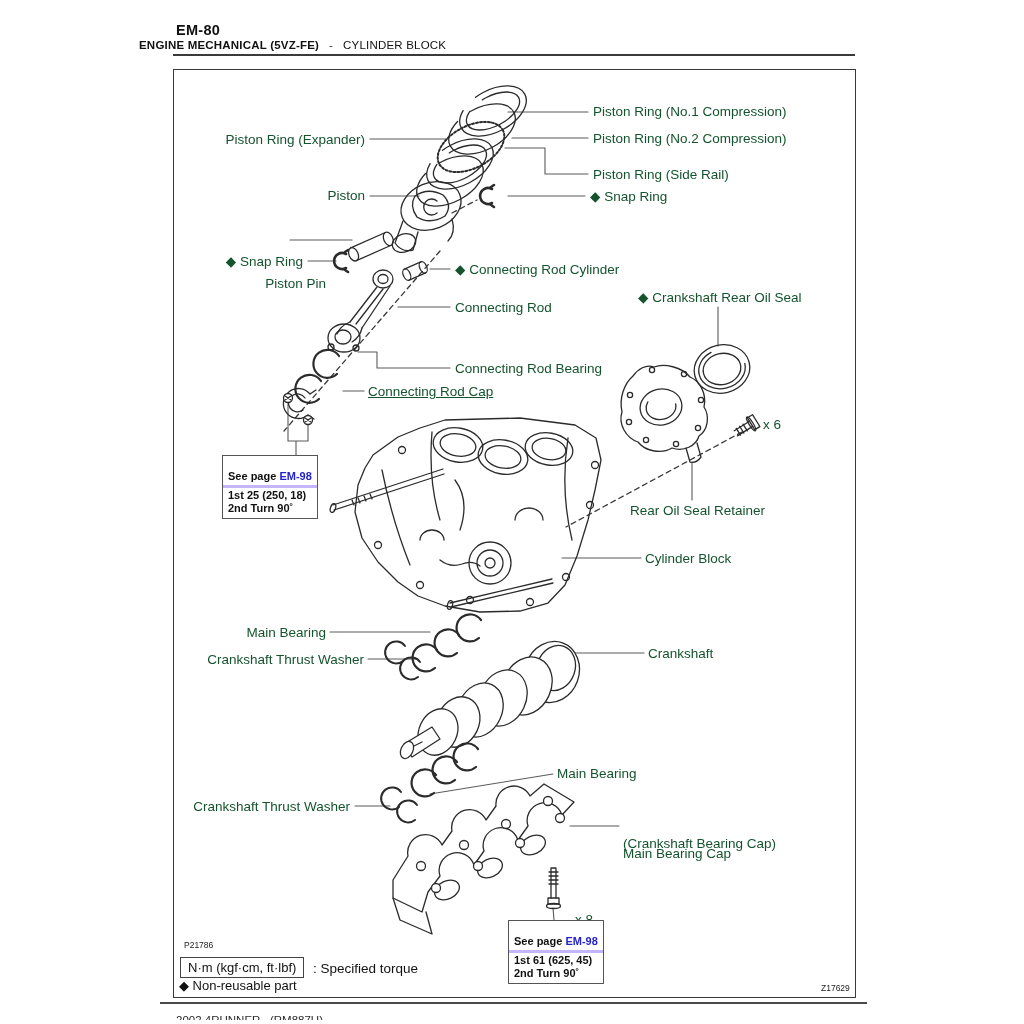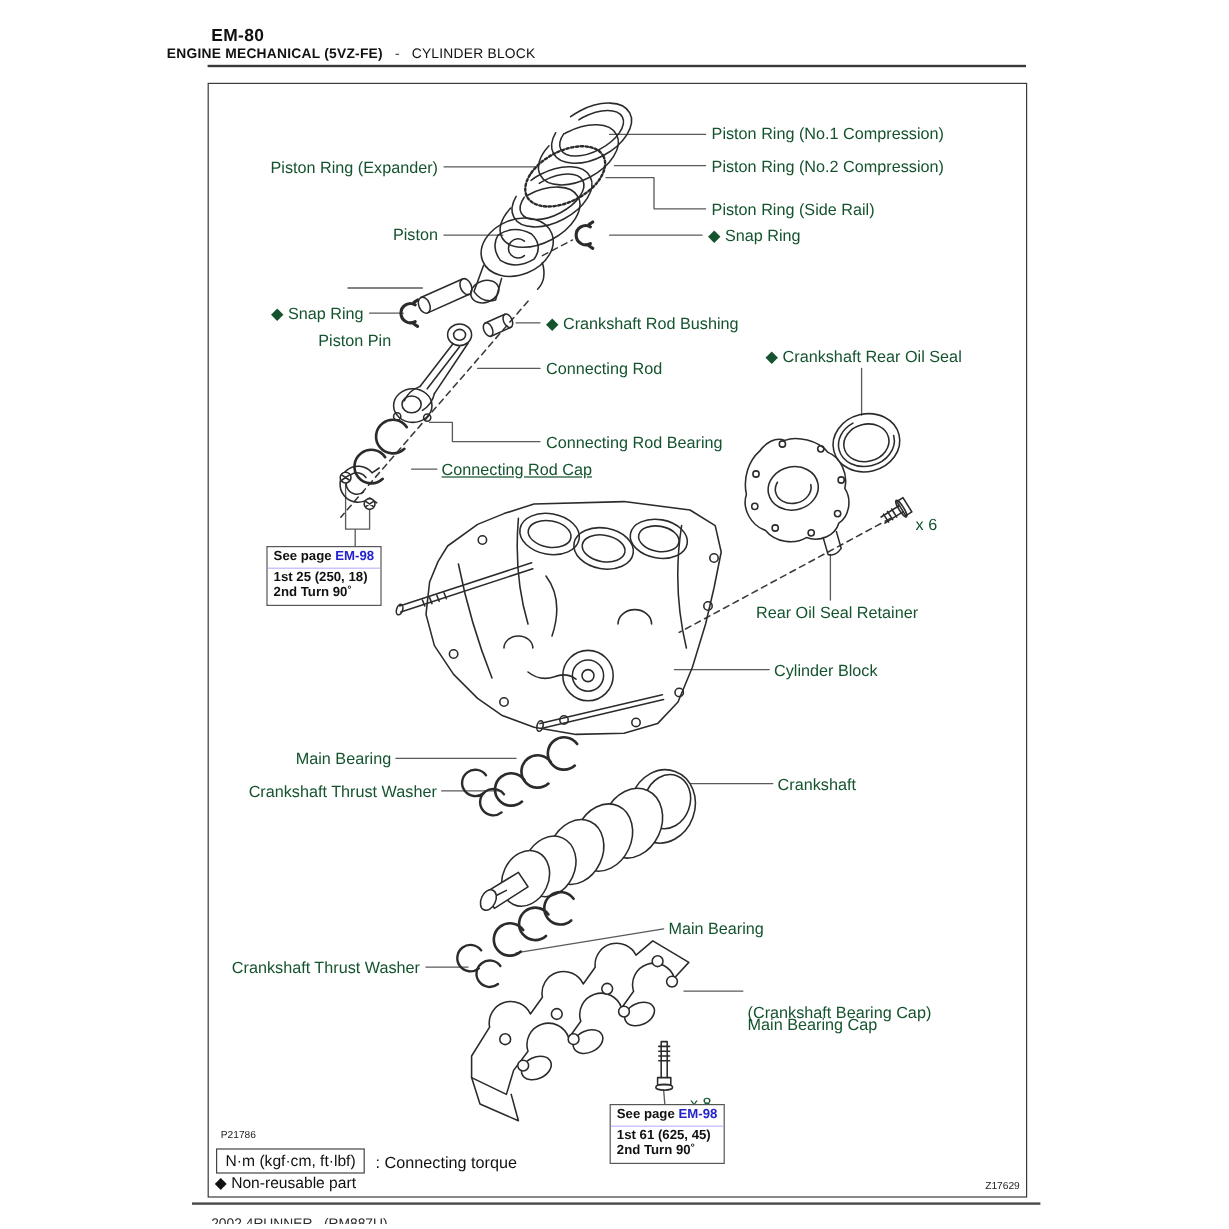--- a/index.html
+++ b/index.html
@@ -8,21 +8,21 @@
   svg{position:absolute;left:0;top:0;}
   .lbl{position:absolute;font-size:13.5px;line-height:15px;color:#14532d;white-space:nowrap;z-index:5;}
   .pagenum{position:absolute;left:176px;top:22px;font-size:14.5px;font-weight:bold;letter-spacing:.3px;}
   .hdr{position:absolute;left:139px;top:39px;width:683px;text-align:left;font-size:11.5px;letter-spacing:.2px;}
   .hdr b{font-weight:bold;}
   .hdr .sep{margin:0 10px;color:#333;}
   .hdr-line{position:absolute;left:173px;top:54px;width:682px;height:2px;background:#3a3a3a;}
   .frame{position:absolute;left:173px;top:69px;width:681px;height:927px;border:1.6px solid #3a3a3a;}
   .tq-box{position:absolute;z-index:6;background:#fff;border:1.2px solid #555;
           font-size:11px;font-weight:bold;line-height:13.5px;padding:2px 5px;white-space:nowrap;}
-  .tq-box .row1{border-bottom:1px solid #c4b5fd;margin:0 -5px 1px;padding:0 5px 1px;}
+  .tq-box .row1{border-bottom:3px solid #c4b5fd;margin:12px -5px 1px;padding:0 5px 1px;}
   .link{color:#2323cc;font-weight:bold;}
   .nm-box{position:absolute;left:180px;top:957px;z-index:6;border:1.3px solid #444;background:#fff;
           font-size:13px;line-height:15px;padding:2px 7px;white-space:nowrap;}
   .nm-note{position:absolute;left:313px;top:961px;font-size:13.5px;white-space:nowrap;z-index:6;}
   .nonreuse{position:absolute;left:179px;top:978px;font-size:13px;white-space:nowrap;z-index:6;}
   .figcode{position:absolute;font-size:8.5px;color:#222;z-index:6;}
   .footer-line{position:absolute;left:160px;top:1002px;width:707px;height:1.5px;background:#4a4a4a;}
   .footer-text{position:absolute;left:176px;top:1014px;font-size:11.5px;color:#2a2a2a;white-space:pre;}
 </style>
 </head>
@@ -256,26 +256,26 @@
   </svg>
 
   <div class="lbl" style="left:593px;top:104px;">Piston Ring (No.1 Compression)</div>
   <div class="lbl" style="right:659px;top:132px;">Piston Ring (Expander)</div>
   <div class="lbl" style="left:593px;top:131px;">Piston Ring (No.2 Compression)</div>
   <div class="lbl" style="left:593px;top:167px;">Piston Ring (Side Rail)</div>
   <div class="lbl" style="right:659px;top:188px;">Piston</div>
   <div class="lbl" style="left:590px;top:189px;">◆ Snap Ring</div>
   <div class="lbl" style="right:698px;top:232px;margin-top:44px;">Piston Pin</div>
   <div class="lbl" style="right:721px;top:254px;">◆ Snap Ring</div>
-  <div class="lbl" style="left:455px;top:262px;">◆ Crankshaft Rod Bushing</div>
+  <div class="lbl" style="left:455px;top:262px;">◆ Connecting Rod Cylinder</div>
   <div class="lbl" style="left:455px;top:300px;">Connecting Rod</div>
   <div class="lbl" style="left:638px;top:290px;">◆ Crankshaft Rear Oil Seal</div>
   <div class="lbl" style="left:455px;top:361px;text-align:right;">Connecting Rod Bearing</div>
   <div class="lbl" style="left:368px;top:384px;text-decoration:underline;">Connecting Rod Cap</div>
-  <div class="lbl" style="left:763px;top:430px;">x 6</div>
+  <div class="lbl" style="left:763px;top:417px;">x 6</div>
   <div class="lbl" style="left:630px;top:503px;">Rear Oil Seal Retainer</div>
   <div class="lbl" style="left:645px;top:551px;">Cylinder Block</div>
   <div class="lbl" style="right:698px;top:625px;">Main Bearing</div>
   <div class="lbl" style="right:660px;top:652px;">Crankshaft Thrust Washer</div>
   <div class="lbl" style="left:648px;top:646px;">Crankshaft</div>
   <div class="lbl" style="left:557px;top:766px;">Main Bearing</div>
   <div class="lbl" style="right:674px;top:799px;">Crankshaft Thrust Washer</div>
   <div class="lbl" style="left:623px;top:846px;">Main Bearing Cap</div>
   <div class="lbl" style="left:623px;top:836px;">(Crankshaft Bearing Cap)</div>
   <div class="lbl" style="left:575px;top:912px;">x 8</div>
@@ -286,20 +286,20 @@
     <div>2nd Turn 90˚</div>
   </div>
   <div class="tq-box" style="left:508px;top:920px;">
     <div class="row1"><span>See page</span> <span class="link">EM-98</span></div>
     <div>1st 61 (625, 45)</div>
     <div>2nd Turn 90˚</div>
   </div>
 
   <div class="figcode" style="left:184px;top:940px;">P21786</div>
   <div class="nm-box">N·m (kgf·cm, ft·lbf)</div>
-  <div class="nm-note">: Connecting torque</div>
+  <div class="nm-note">: Specified torque</div>
   <div class="nonreuse">◆ Non-reusable part</div>
   <div class="figcode" style="left:821px;top:983px;">Z17629</div>
 
   <div class="footer-line"></div>
   <div class="footer-text">2002 4RUNNER   (RM887U)</div>
 
 </div>
 
 </body></html>

